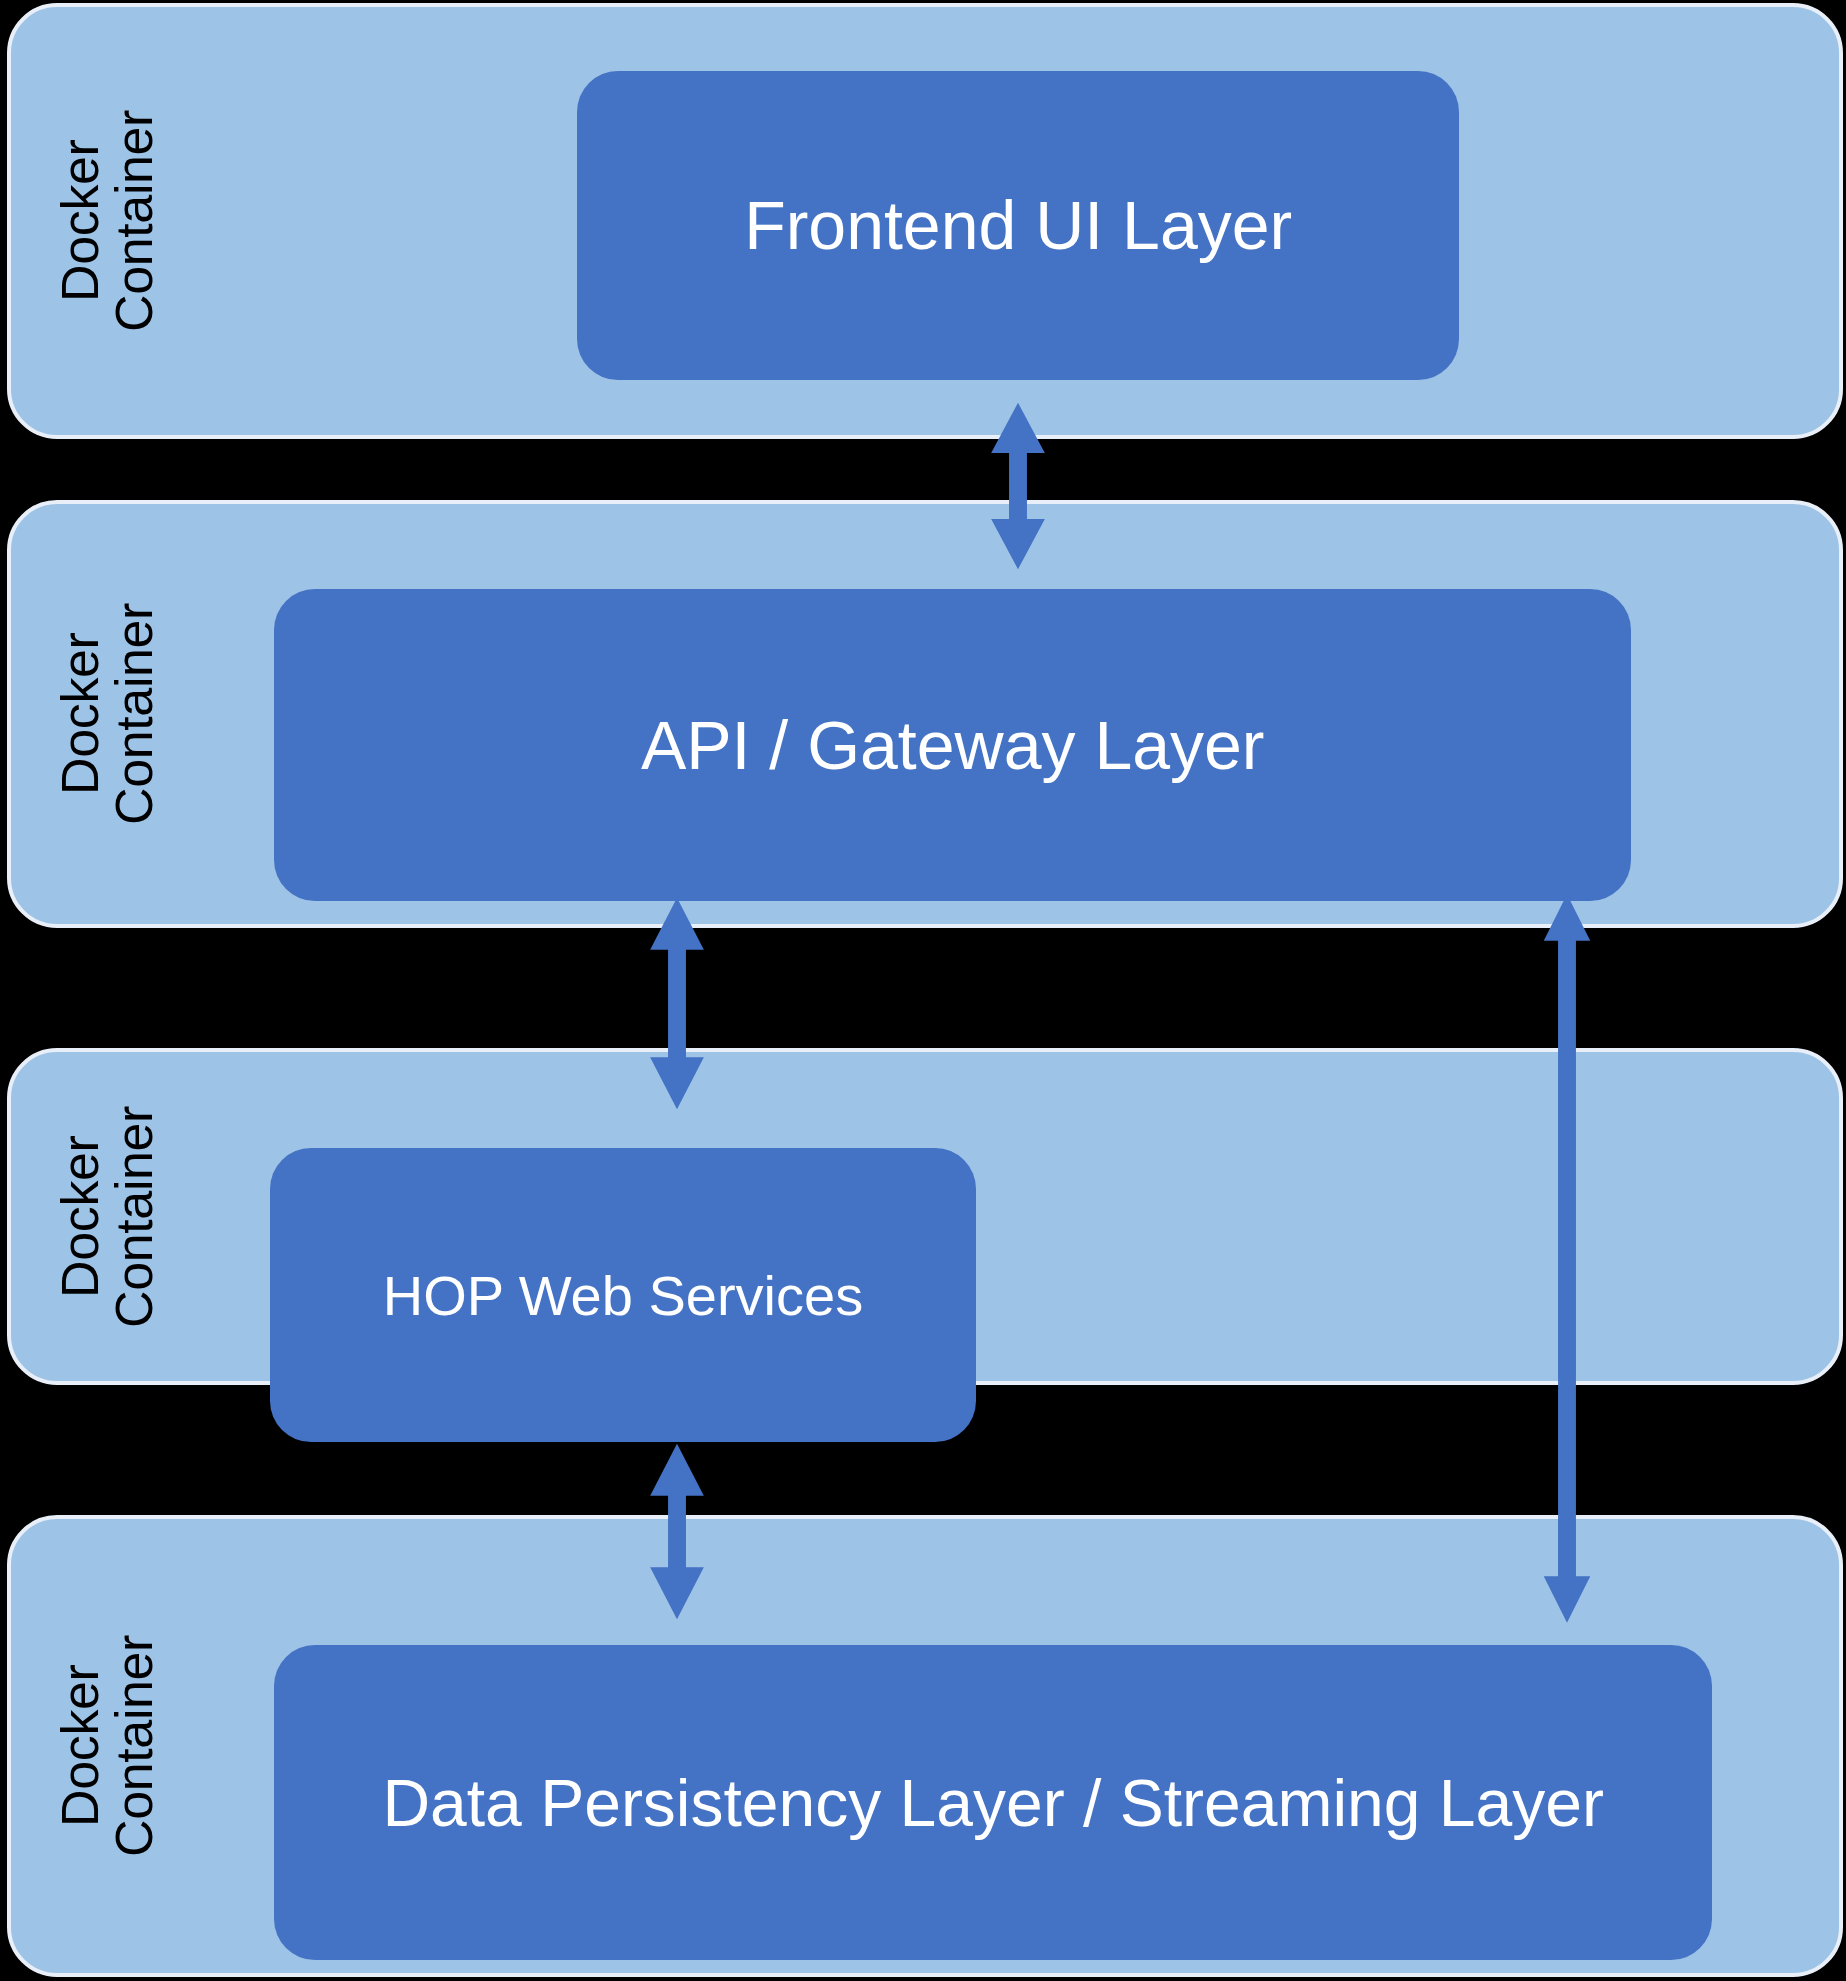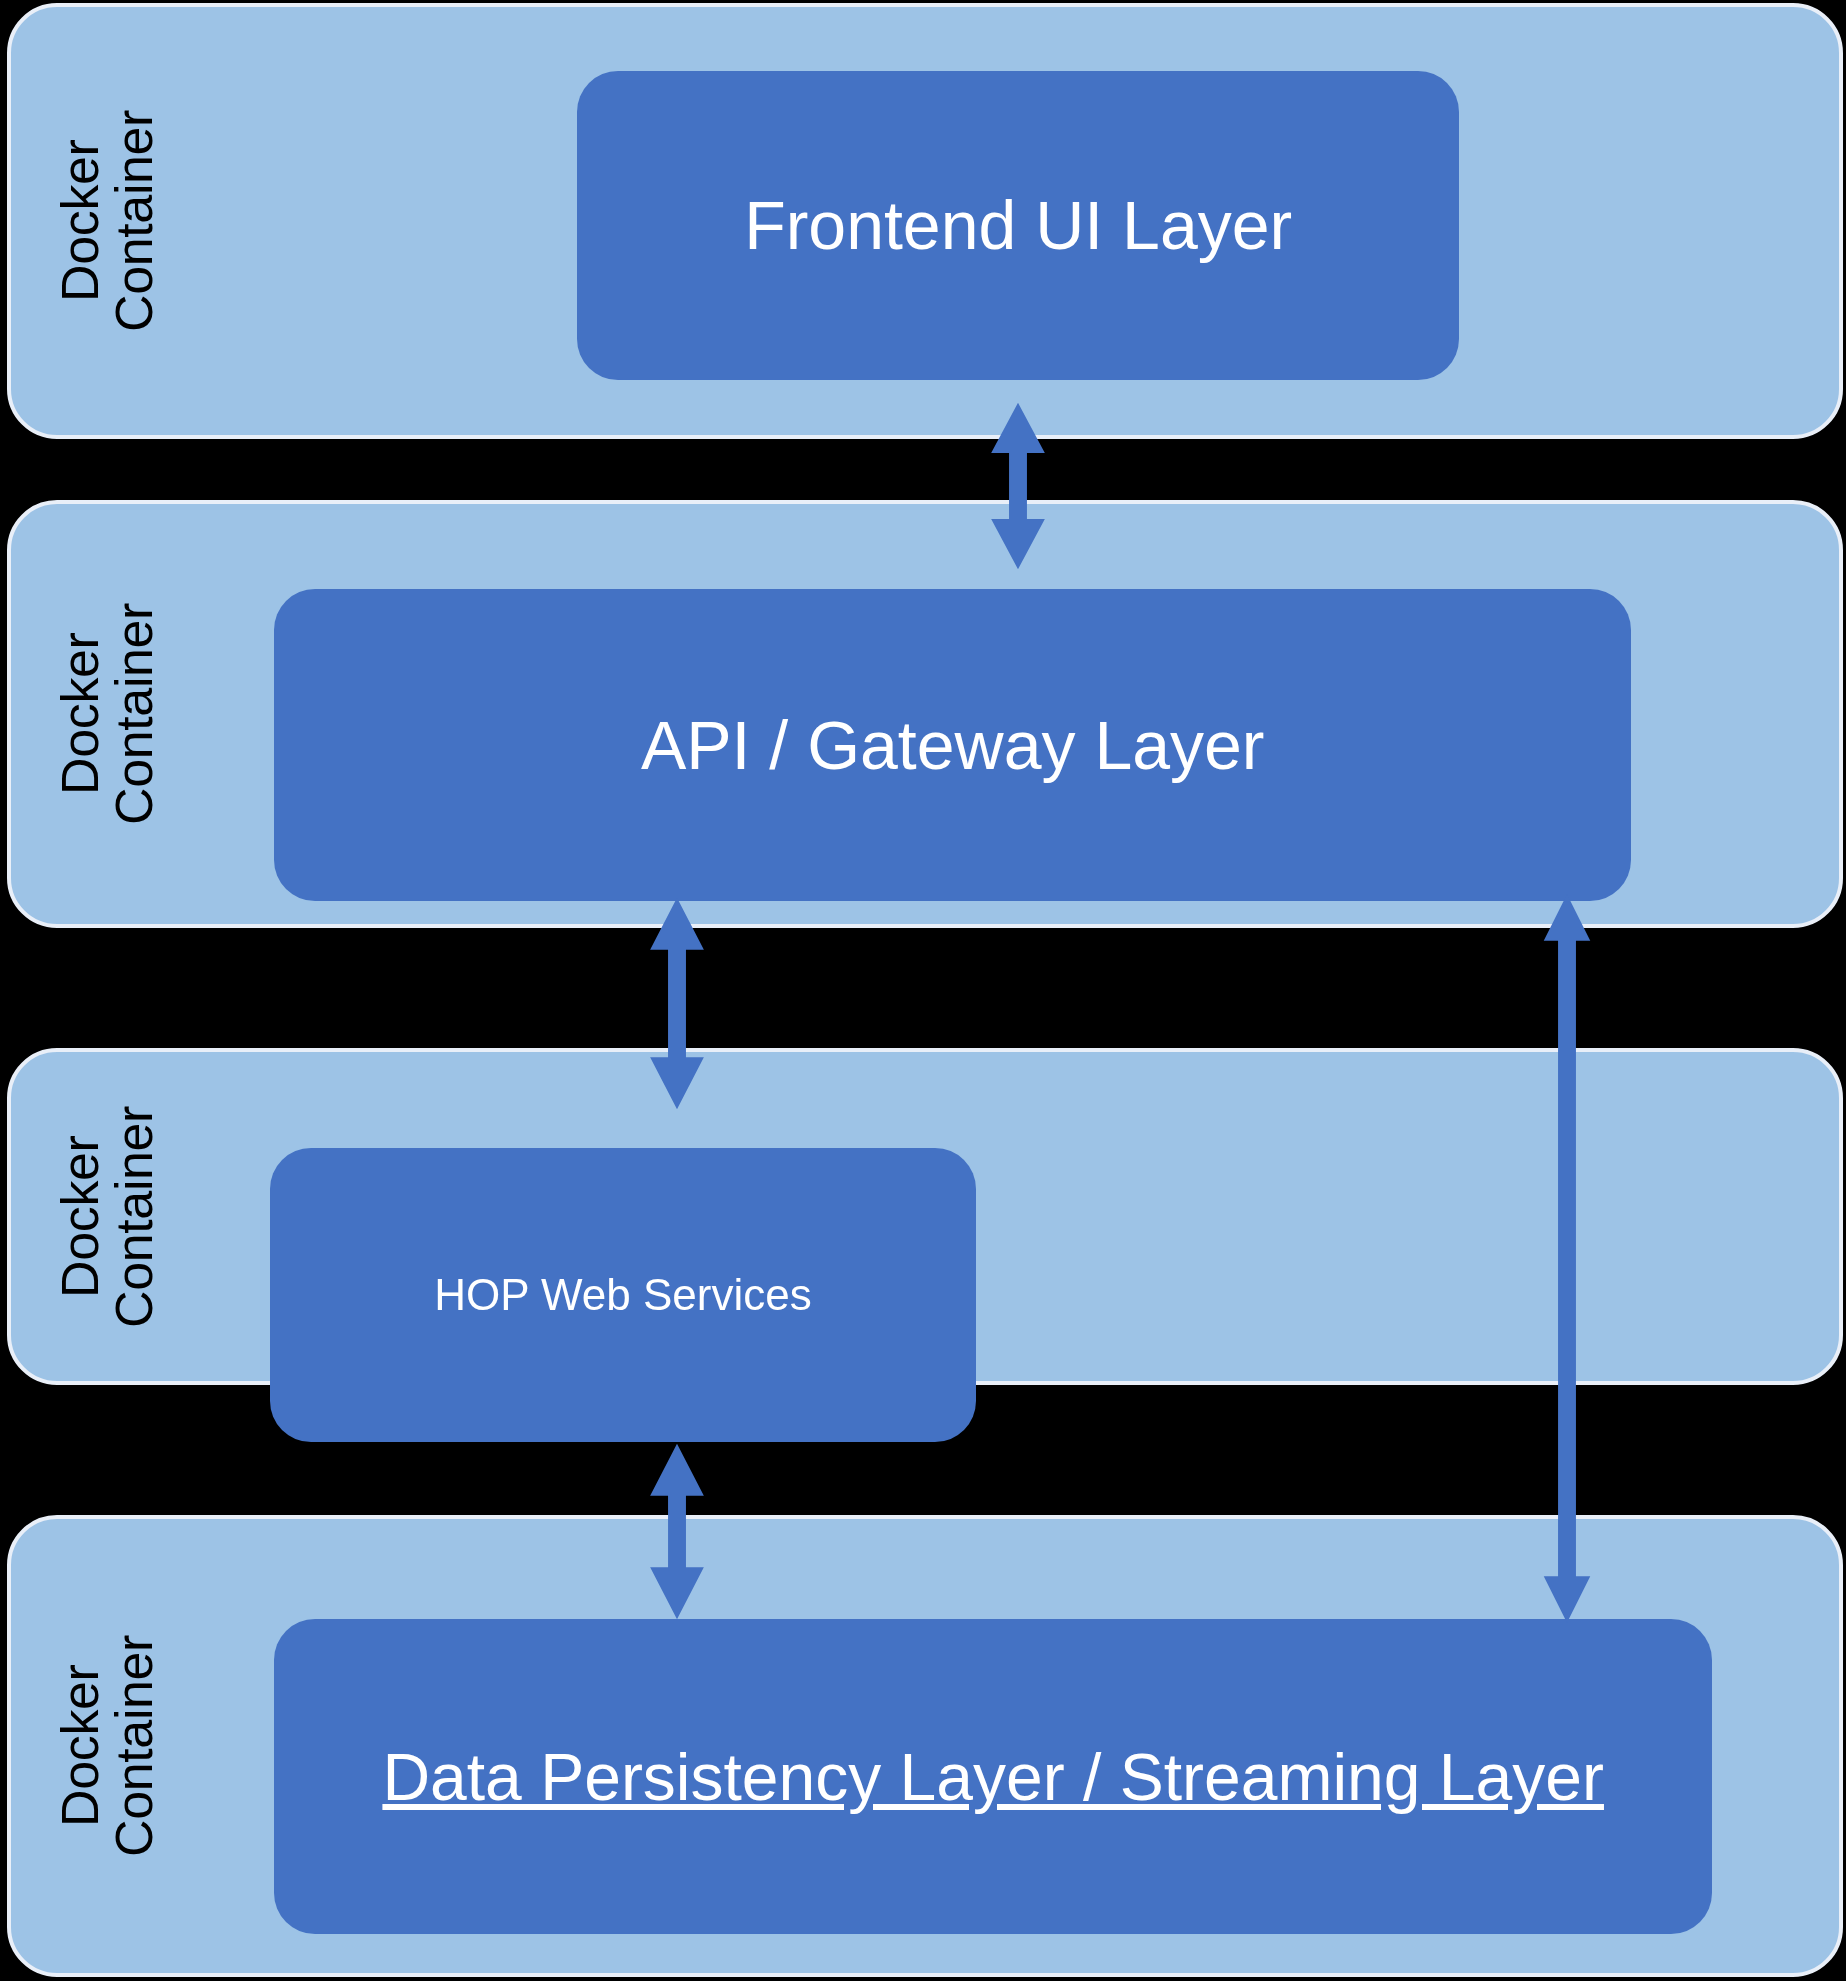--- a/index.html
+++ b/index.html
@@ -101,30 +101,30 @@
     </div>
   </div>
 
   <div class="docker-container" style="left:7.2px; top:1048px; width:1836px; height:337px;">
     <div class="docker-label">
       <span class="docker-label-text" style="margin-left:43px;">Docker
 Container</span>
     </div>
   </div>
 
-  <div class="layer-box" style="left:270px; top:1148px; width:706px; height:294px; font-size:44px;">
+  <div class="layer-box" style="left:270px; top:1148px; width:706px; height:294px; font-size:56px;">
     <span>HOP Web Services</span>
   </div>
 
   <div class="docker-container" style="left:7.2px; top:1515px; width:1836px; height:462px;">
     <div class="docker-label">
       <span class="docker-label-text" style="margin-left:43px;">Docker
 Container</span>
     </div>
-    <div class="layer-box" style="left:263px; top:100px; width:1438px; height:315px; font-size:66px;text-decoration:underline;">
+    <div class="layer-box" style="left:263px; top:126px; width:1438px; height:315px; font-size:66px;">
       <span>Data Persistency Layer / Streaming Layer</span>
     </div>
   </div>
 
   <div class="connector" style="left:982px; top:401px; width:72px; height:170px;">
     <svg width="72" height="170" viewBox="0 0 80 190">
       <polygon points="40,2 70,58 50,58 50,132 70,132 40,188 10,132 30,132 30,58 10,58" fill="#4472C4"></polygon>
     </svg>
   </div>
 

